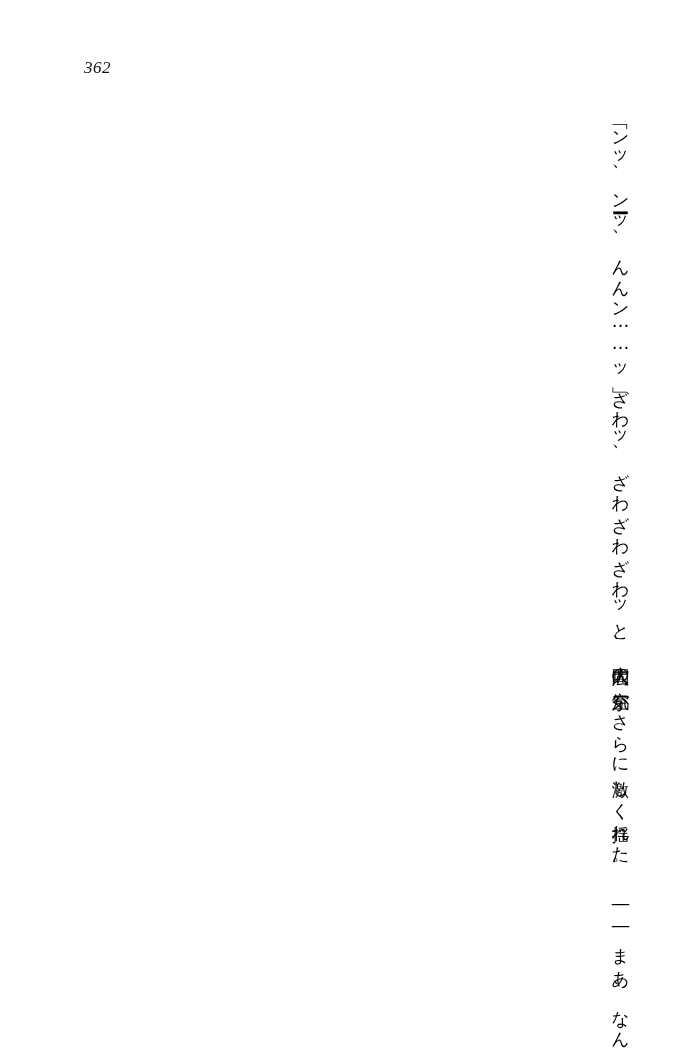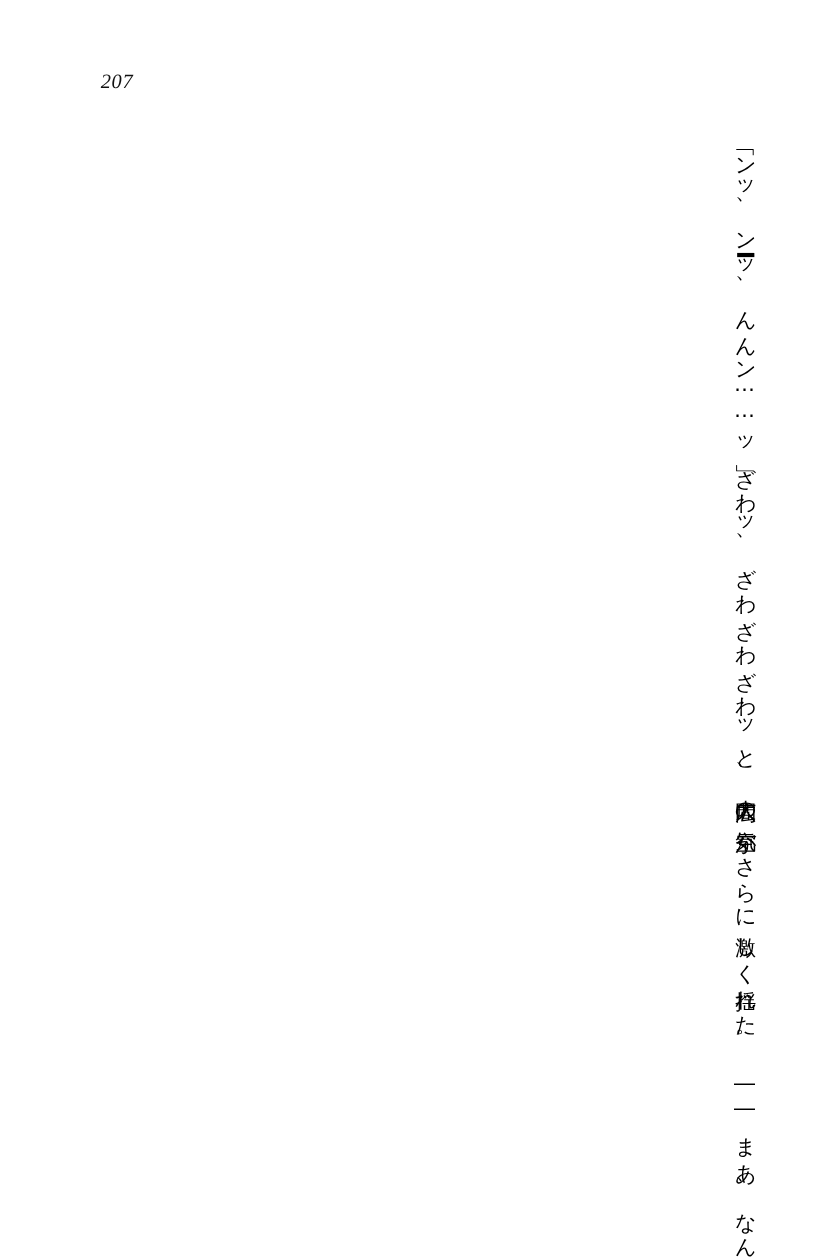--- a/index.html
+++ b/index.html
@@ -71,21 +71,21 @@
 
   .line.indent {
     padding-top: 18px;
   }
 </style>
 </head>
 <body>
 
 <div class="page">
 
-  <div class="page-number">207</div>
+  <div class="page-number">362</div>
 
   <div class="text-block">
     <div class="line">「ンッ、ンーーッ、んんン……ッ」</div>
     <div class="line">ざわッ、ざわざわざわッと、大広間の空気がさらに激しく揺れた。</div>
     <div class="line indent">――まあ、なんてことを。</div>
 
   </div>
 
 </div>
 

